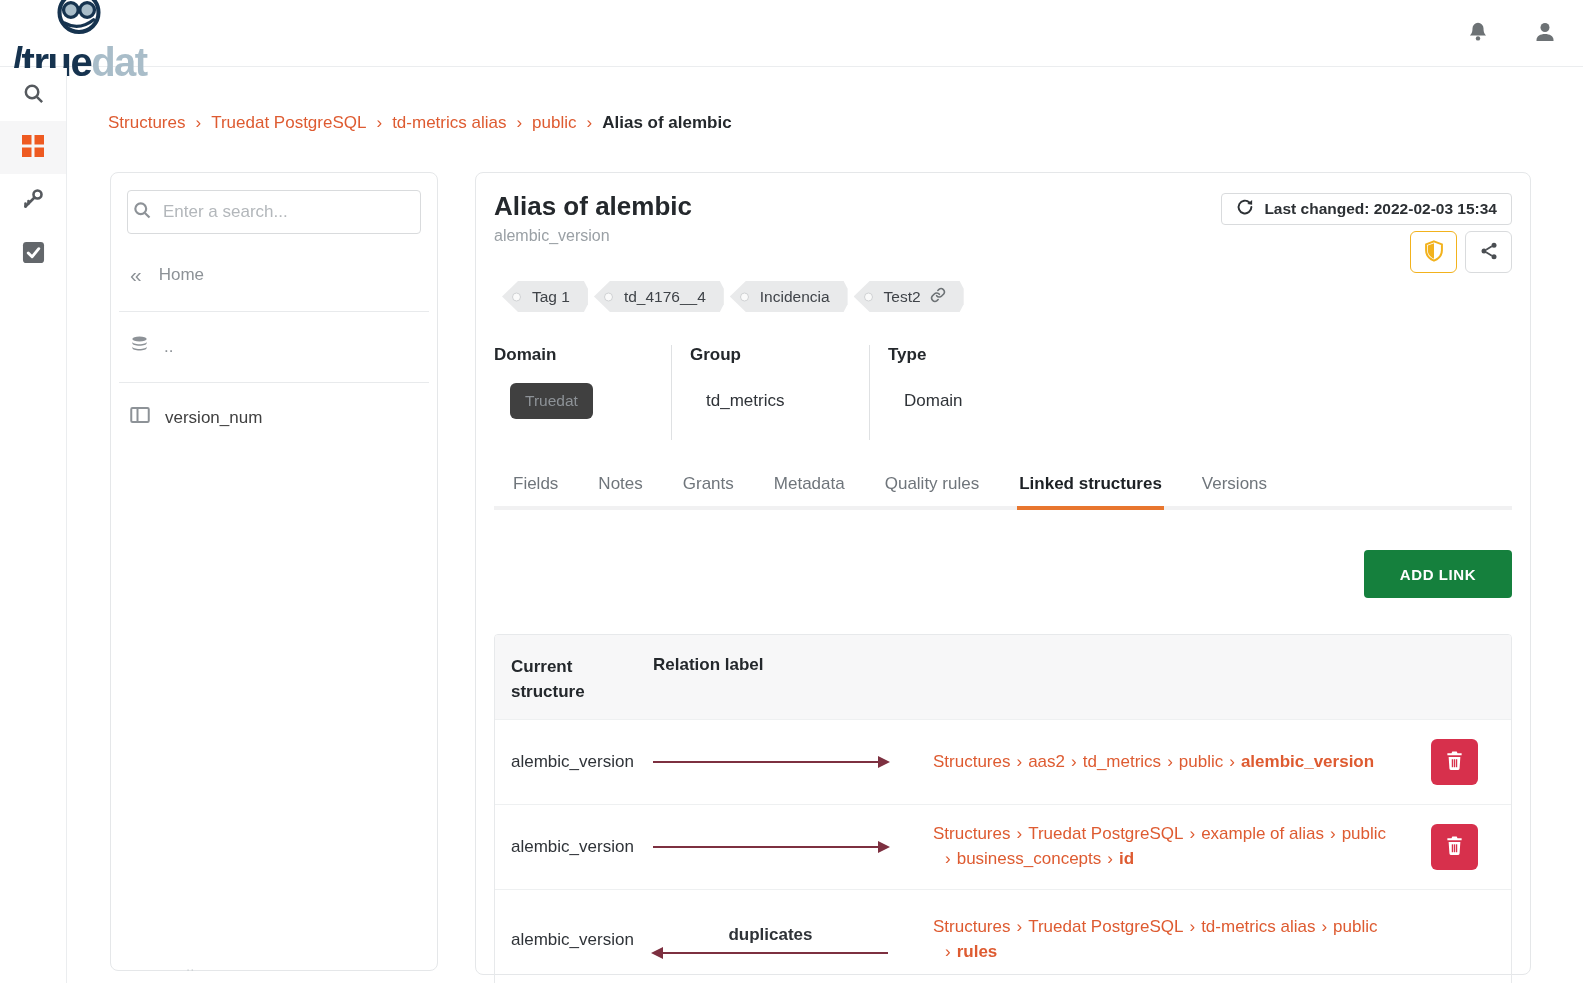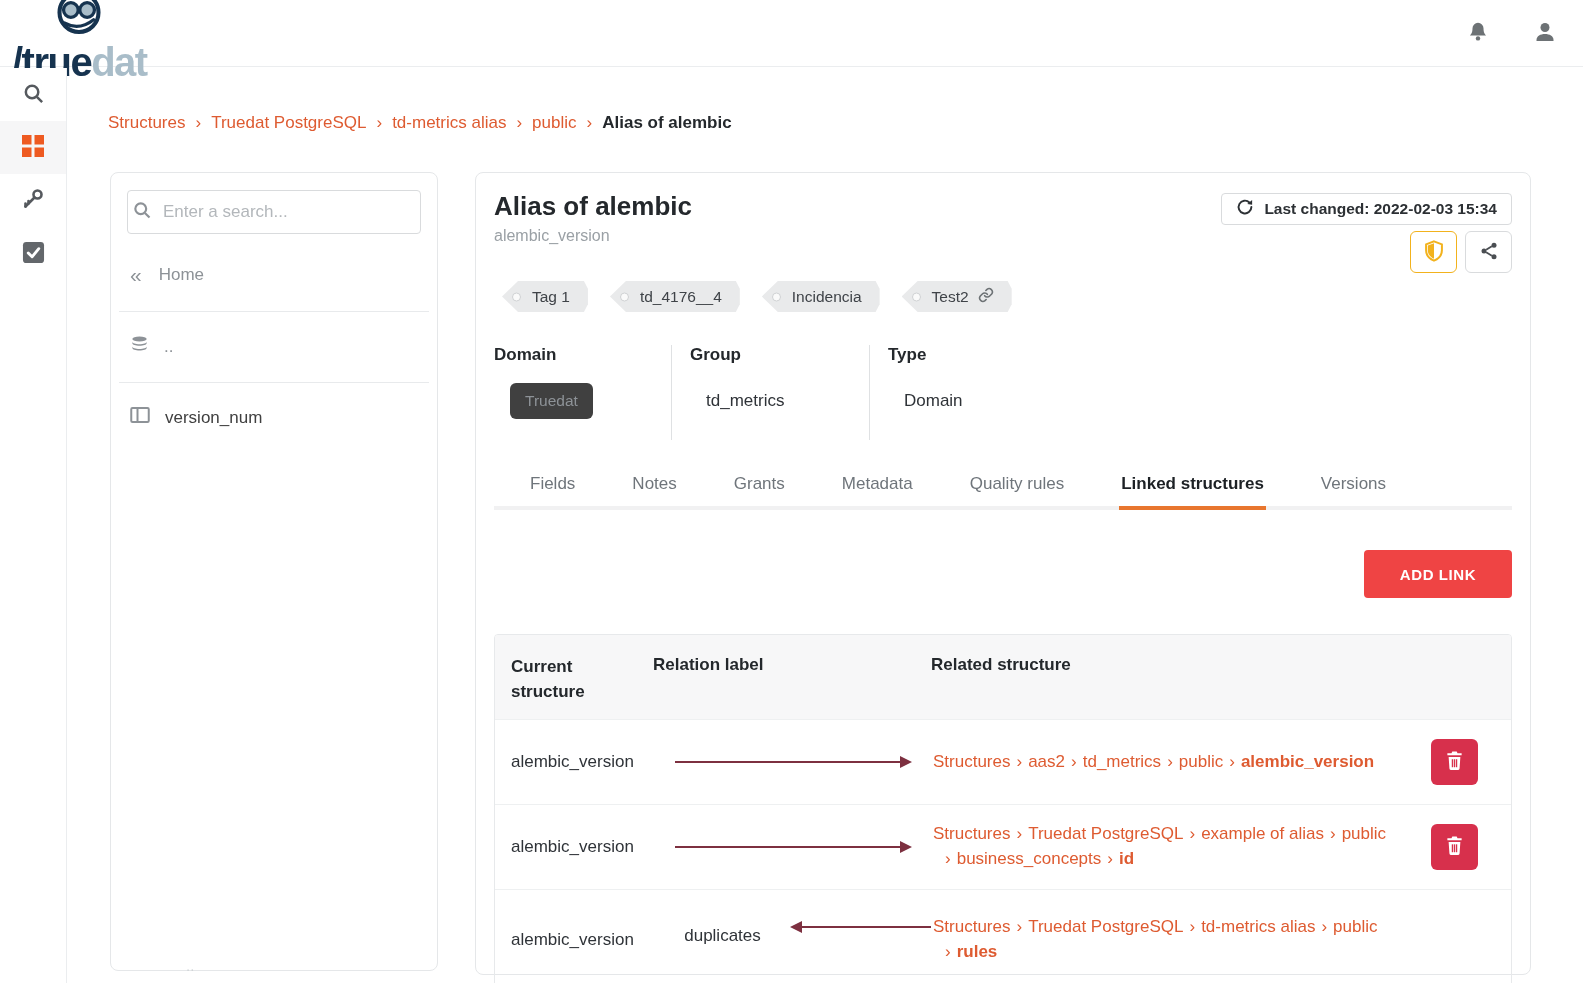--- a/index.html
+++ b/index.html
@@ -55,21 +55,21 @@
   .page-subtitle { font-size:16px; color:#9aa0a5; margin-top:5px; }
   .last-changed { position:absolute; right:0; top:2px; height:32px; display:flex; align-items:center;
     gap:10px; padding:0 14px; background:#fff; border:1px solid #d9dbdd; border-radius:4px;
     font-size:15.5px; font-weight:700; color:#2c3034; cursor:pointer; font-family:inherit; }
   .icon-btn-row { position:absolute; right:0; top:40px; display:flex; gap:8px; }
   .sq-btn { width:47px; height:42px; border-radius:6px; background:#fff; display:grid; place-items:center; cursor:pointer; }
   .sq-btn.shield { border:1.5px solid #f2b21d; }
   .sq-btn.share { border:1px solid #d9dbdd; }
 
   
-  .tags-row { display:flex; gap:22px; margin:8px 0 0 8px; }
+  .tags-row { display:flex; gap:6px; margin:8px 0 0 8px; }
   .tag-chip { position:relative; height:31px; display:flex; align-items:center; gap:9px;
     background:#e9eaeb; color:#3f4348; font-size:15.5px; font-weight:500;
     padding:0 18px 0 30px; cursor:pointer; border:none; font-family:inherit;
     clip-path:polygon(16px 0, calc(100% - 4px) 0, 100% 25%, 100% 75%, calc(100% - 4px) 100%, 16px 100%, 0 50%); }
   .tag-hole { position:absolute; left:10px; top:50%; transform:translateY(-50%); width:9px; height:9px;
     border-radius:50%; background:#fafafa; border:1px solid #cfd1d3; }
 
   
   .attrs { display:flex; margin-top:33px; }
   .attr-col { min-height:95px; }
@@ -77,41 +77,41 @@
   .attr-col.c2 { width:198px; border-left:1px solid #dfe1e3; padding-left:18px; }
   .attr-col.c3 { border-left:1px solid #dfe1e3; padding-left:18px; padding-right:24px; }
   .attr-label { font-size:17px; font-weight:700; color:#24282c; }
   .attr-value { font-size:17px; color:#2f3338; margin:26px 0 0 16px; }
   .domain-chip { display:inline-block; margin:18px 0 0 16px; background:#404040; color:#8d9297;
     font-size:15.5px; padding:9px 15px; border-radius:6px; border:none; cursor:pointer; font-family:inherit; }
 
   
   .tabs { display:flex; gap:36px; margin-top:24px; padding-left:17px; border-bottom:4px solid #f1f1f2; }
   .tab { font-size:17px; color:#6f757b; padding:10px 2px 12px; background:none; border:none;
-    cursor:pointer; font-family:inherit;margin-left:17px; }
+    cursor:pointer; font-family:inherit; }
   .tab.active { color:#1d2125; font-weight:700; margin-bottom:-4px; border-bottom:4px solid #e8762e; }
 
   
   .actions-row { display:flex; justify-content:flex-end; margin-top:40px; }
-  .add-link-btn { width:148px; height:48px; background:#ef4444; color:#fff; border:none; border-radius:4px;
+  .add-link-btn { width:148px; height:48px; background:#15803d; color:#fff; border:none; border-radius:4px;
     font-size:15px; font-weight:700; letter-spacing:0.6px; cursor:pointer; font-family:inherit; }
 
   
   .link-table { margin-top:36px; border:1px solid #e7e9eb; border-radius:4px; overflow:hidden; }
   .t-head { display:flex; background:#f7f7f8; min-height:84px; align-items:flex-start; padding-top:20px; }
   .th { font-size:17px; font-weight:700; color:#24282c; }
   .c-cur { width:158px; padding-left:16px; }
   .th.c-cur span { display:inline-block; max-width:92px; line-height:1.45; }
   .c-rel { width:278px; }
   .c-rs  { flex:1; padding-right:14px; }
   .c-del { width:80px; }
   .t-row { display:flex; align-items:center; border-top:1px solid #eef0f1; min-height:85px; }
   .t-row.tall { min-height:100px; }
   .cur-val { font-size:17px; color:#2f3338; }
-  .rel-cell { display:flex; justify-content:center; }
+  .rel-cell { display:flex; flex-direction:column; justify-content:center;font-weight:bold; }
   .rel-label { text-align:center; font-size:17px; color:#2f3338; margin-bottom:7px; width:235px; }
   .arrow { position:relative; width:235px; height:2px; background:#7d3040; }
   .arrow.right::after { content:""; position:absolute; right:-2px; top:-5px; border-left:12px solid #7d3040;
     border-top:6px solid transparent; border-bottom:6px solid transparent; }
   .arrow.left::before { content:""; position:absolute; left:-2px; top:-5px; border-right:12px solid #7d3040;
     border-top:6px solid transparent; border-bottom:6px solid transparent; }
   .rs-path { font-size:17px; color:#de5b31; line-height:1.45; }
   .rs-path .crumb-link { padding:0 2px; }
   .rs-path .sep { padding:0 4px; }
   .rs-path .target { font-weight:700; color:#de5b31; cursor:pointer; }
@@ -337,21 +337,20 @@
     </div>
 
     <div class="actions-row">
       <button class="add-link-btn">ADD LINK</button>
     </div>
 
     <section class="link-table">
       <div class="t-head">
         <div class="th c-cur"><span>Current structure</span></div>
         <div class="th c-rel">Relation label</div>
-        <div class="th c-rs">Related structure</div>
         <div class="th c-del"></div>
       </div>
 
       <div class="t-row">
         <div class="c-cur cur-val">alembic_version</div>
         <div class="c-rel rel-cell">
           <div class="arrow right"></div>
         </div>
         <div class="c-rs rs-path">
           <a class="crumb-link">Structures</a><span class="sep">›</span><a class="crumb-link">aas2</a><span class="sep">›</span><a class="crumb-link">td_metrics</a><span class="sep">›</span><a class="crumb-link">public</a><span class="sep">›</span><a class="crumb-link target">alembic_version</a>

